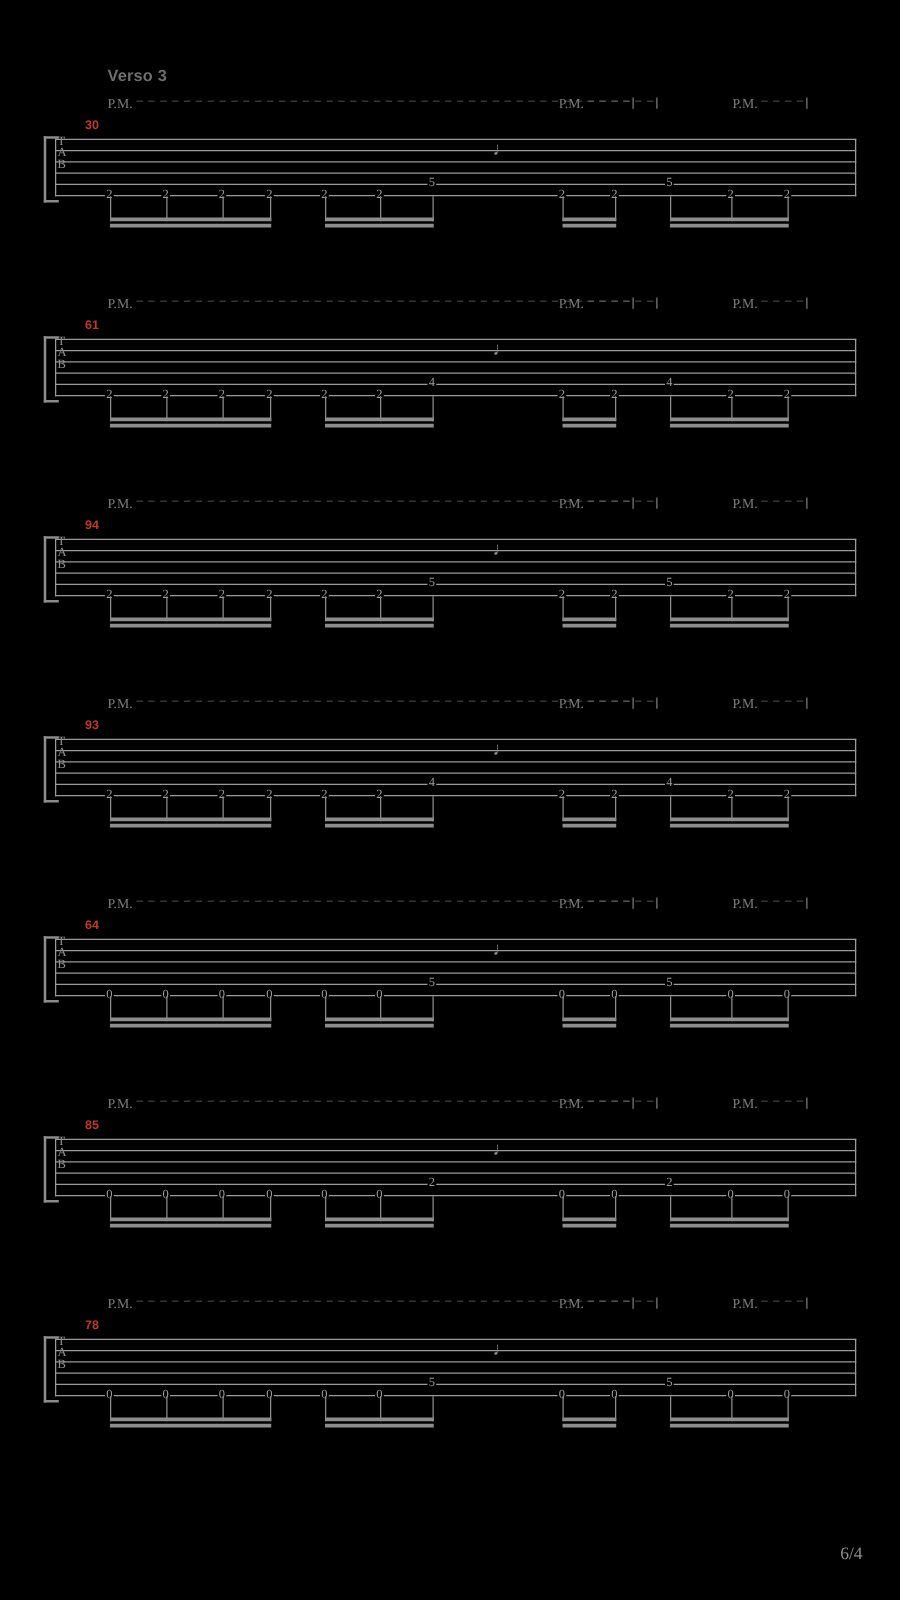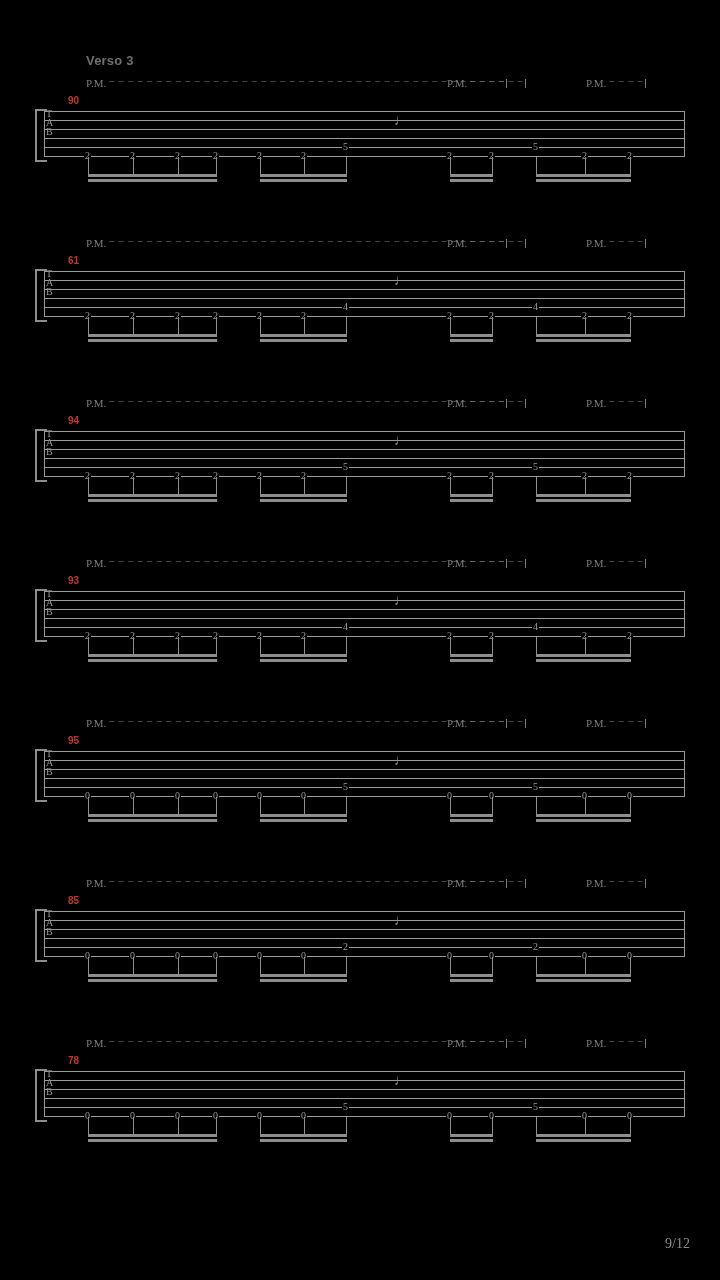--- a/index.html
+++ b/index.html
@@ -131,21 +131,21 @@
 
 <div class="page">
 
   <div class="section-title">Verso 3</div>
 
   <div id="systems-root">
       <div class="system" style="top: 95px;">
         <div class="pm" style="left: 86px; top: -18px;"><span>P.M.</span><span class="dashes">– – – – – – – – – – – – – – – – – – – – – – – – – – – – – – – – – – – – – – – – – – – – </span><span class="endtick"></span></div>
         <div class="pm" style="left: 447px; top: -18px;"><span>P.M.</span><span class="dashes">– – – – </span><span class="endtick"></span></div>
         <div class="pm" style="left: 586px; top: -18px;"><span>P.M.</span><span class="dashes">– – – – </span><span class="endtick"></span></div>
-        <div class="barnum" style="left: 68px; top: 0px;">90</div>
+        <div class="barnum" style="left: 68px; top: 0px;">30</div>
         <div class="staff" style="top: 16px;">
           <div class="sline l0"></div>
           <div class="sline l1"></div>
           <div class="sline l2"></div>
           <div class="sline l3"></div>
           <div class="sline l4"></div>
           <div class="sline l5"></div>
           <div class="brace" style="left: -9px; top: -2px; height: 49px;"></div>
           <div class="tabletters">
             <div>T</div>
@@ -351,21 +351,21 @@
         <div class="stem" style="left: 536px; top: 62px; height: 20px;"></div>
         <div class="stem" style="left: 585px; top: 62px; height: 20px;"></div>
         <div class="stem" style="left: 630px; top: 62px; height: 20px;"></div>
         <div class="beam" style="left: 536px; width: 95px; top: 79px;"></div>
         <div class="beam" style="left: 536px; width: 95px; top: 84px;"></div>
       </div>
       <div class="system" style="top: 735px;">
         <div class="pm" style="left: 86px; top: -18px;"><span>P.M.</span><span class="dashes">– – – – – – – – – – – – – – – – – – – – – – – – – – – – – – – – – – – – – – – – – – – – </span><span class="endtick"></span></div>
         <div class="pm" style="left: 447px; top: -18px;"><span>P.M.</span><span class="dashes">– – – – </span><span class="endtick"></span></div>
         <div class="pm" style="left: 586px; top: -18px;"><span>P.M.</span><span class="dashes">– – – – </span><span class="endtick"></span></div>
-        <div class="barnum" style="left: 68px; top: 0px;">95</div>
+        <div class="barnum" style="left: 68px; top: 0px;">64</div>
         <div class="staff" style="top: 16px;">
           <div class="sline l0"></div>
           <div class="sline l1"></div>
           <div class="sline l2"></div>
           <div class="sline l3"></div>
           <div class="sline l4"></div>
           <div class="sline l5"></div>
           <div class="brace" style="left: -9px; top: -2px; height: 49px;"></div>
           <div class="tabletters">
             <div>T</div>
@@ -514,14 +514,14 @@
         <div class="beam" style="left: 450px; width: 43px; top: 79px;"></div>
         <div class="beam" style="left: 450px; width: 43px; top: 84px;"></div>
         <div class="stem" style="left: 536px; top: 62px; height: 20px;"></div>
         <div class="stem" style="left: 585px; top: 62px; height: 20px;"></div>
         <div class="stem" style="left: 630px; top: 62px; height: 20px;"></div>
         <div class="beam" style="left: 536px; width: 95px; top: 79px;"></div>
         <div class="beam" style="left: 536px; width: 95px; top: 84px;"></div>
       </div>
     </div>
 
-  <div class="pagenum">9/12</div>
+  <div class="pagenum">6/4</div>
 </div>
 
 </body></html>

